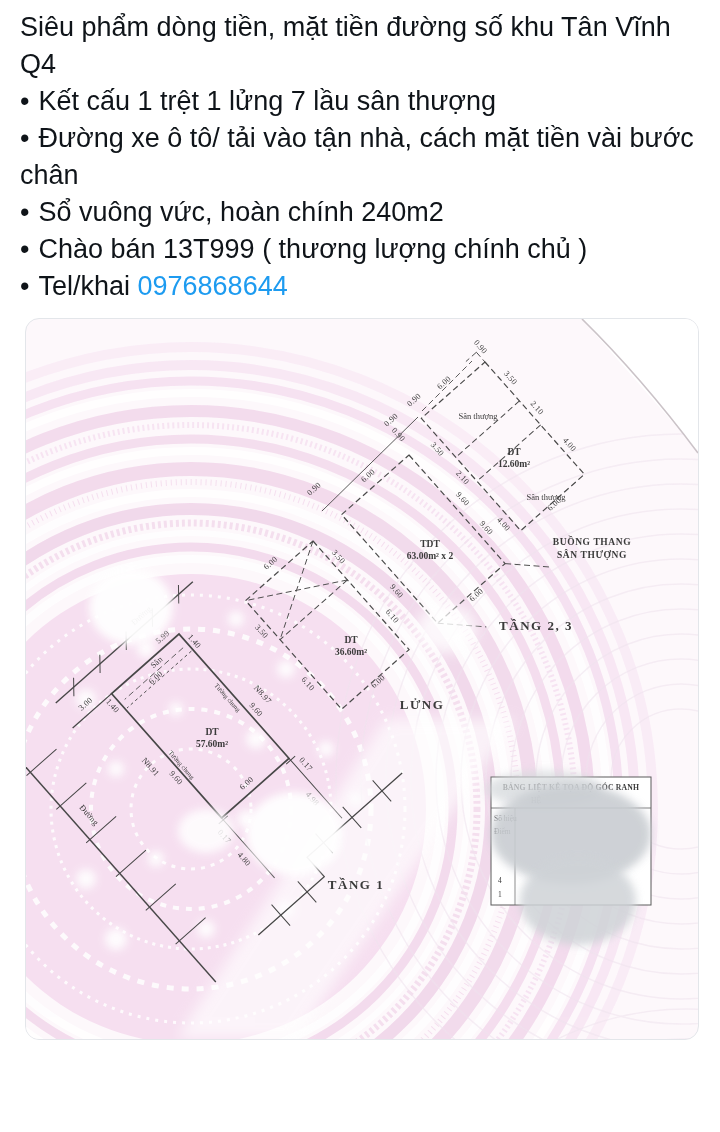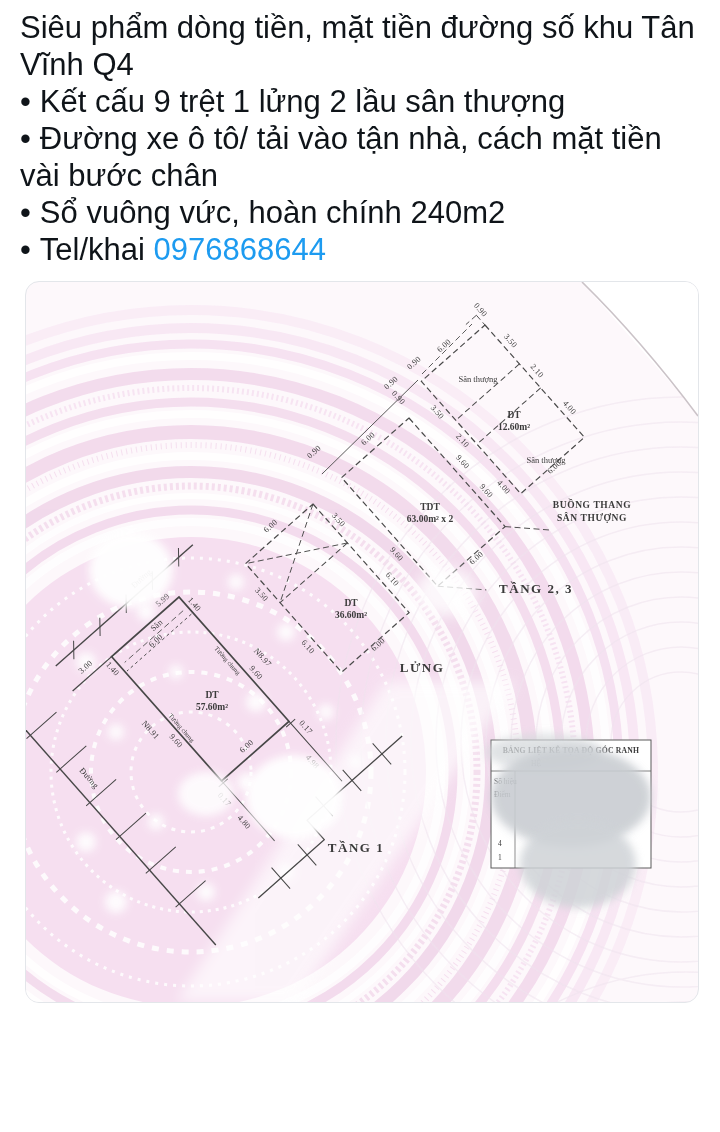--- a/index.html
+++ b/index.html
@@ -1,41 +1,42 @@
 <!DOCTYPE html>
 <html><head>
 <meta charset="utf-8">
 <style>
   html,body{margin:0;padding:0;background:#ffffff;}
   body{width:720px;height:1132px;overflow:hidden;font-family:"Liberation Sans","DejaVu Sans",sans-serif;}
   .post{padding:9px 18px 0 20px;color:#0f1419;}
-  .line{font-size:31px;line-height:37px;letter-spacing:0;}
+  .line{font-size:27px;line-height:37px;letter-spacing:0;}
   .bullet{margin-right:9px;}
   .phone{color:#1d9bf0;text-decoration:none;cursor:pointer;}
   .card{margin:13px 0 0 25px;width:672px;height:720px;border:1px solid #e3e6ea;border-radius:14px;overflow:hidden;background:#fdf8fb;cursor:pointer;}
   .plan text{font-family:"Liberation Serif","DejaVu Serif",serif;fill:#3a3a3a;}
   .dim{font-size:8.3px;letter-spacing:.2px;}
   .lbl{font-size:8.5px;}
   .tiny{font-size:6.6px;}
   .area{font-size:9.5px;font-weight:bold;}
   .floor-title{font-size:13px;font-weight:bold;letter-spacing:1.5px;}
   .stair{font-size:9.5px;font-weight:bold;letter-spacing:.6px;}
   .tbl{font-size:7.5px;}
   .tblt{font-size:7.7px;font-weight:bold;letter-spacing:.2px;}
   .solidline{stroke:#474747;fill:none;}
   .dashline{stroke:#4a4a4a;fill:none;stroke-dasharray:6 3.5;}
 </style>
 </head>
 <body>
 
 <div class="post">
   <div class="line">Siêu phẩm dòng tiền, mặt tiền đường số khu Tân Vĩnh Q4</div>
-  <div class="line"><span class="bullet">•</span><span>Kết cấu 9 trệt 1 lửng 2 lầu sân thượng</span></div>
+  <div class="line"><span class="bullet">•</span><span>Kết cấu 1 trệt 1 lửng 7 lầu sân thượng</span></div>
   <div class="line"><span class="bullet">•</span><span>Đường xe ô tô/ tải vào tận nhà, cách mặt tiền vài bước chân</span></div>
   <div class="line"><span class="bullet">•</span><span>Sổ vuông vức, hoàn chính 240m2</span></div>
+  <div class="line"><span class="bullet">•</span><span>Chào bán 13T999 ( thương lượng chính chủ )</span></div>
   <div class="line"><span class="bullet">•</span><span>Tel/khai</span> <a class="phone">0976868644</a></div>
 </div>
 
 <div class="card">
 <svg class="plan" width="672" height="720" viewBox="0 0 672 720" xmlns="http://www.w3.org/2000/svg">
   <defs>
     <filter id="b4" x="-60%" y="-60%" width="220%" height="220%">
           <feGaussianBlur stdDeviation="4"></feGaussianBlur>
         </filter>
     <filter id="b7" x="-60%" y="-60%" width="220%" height="220%">

